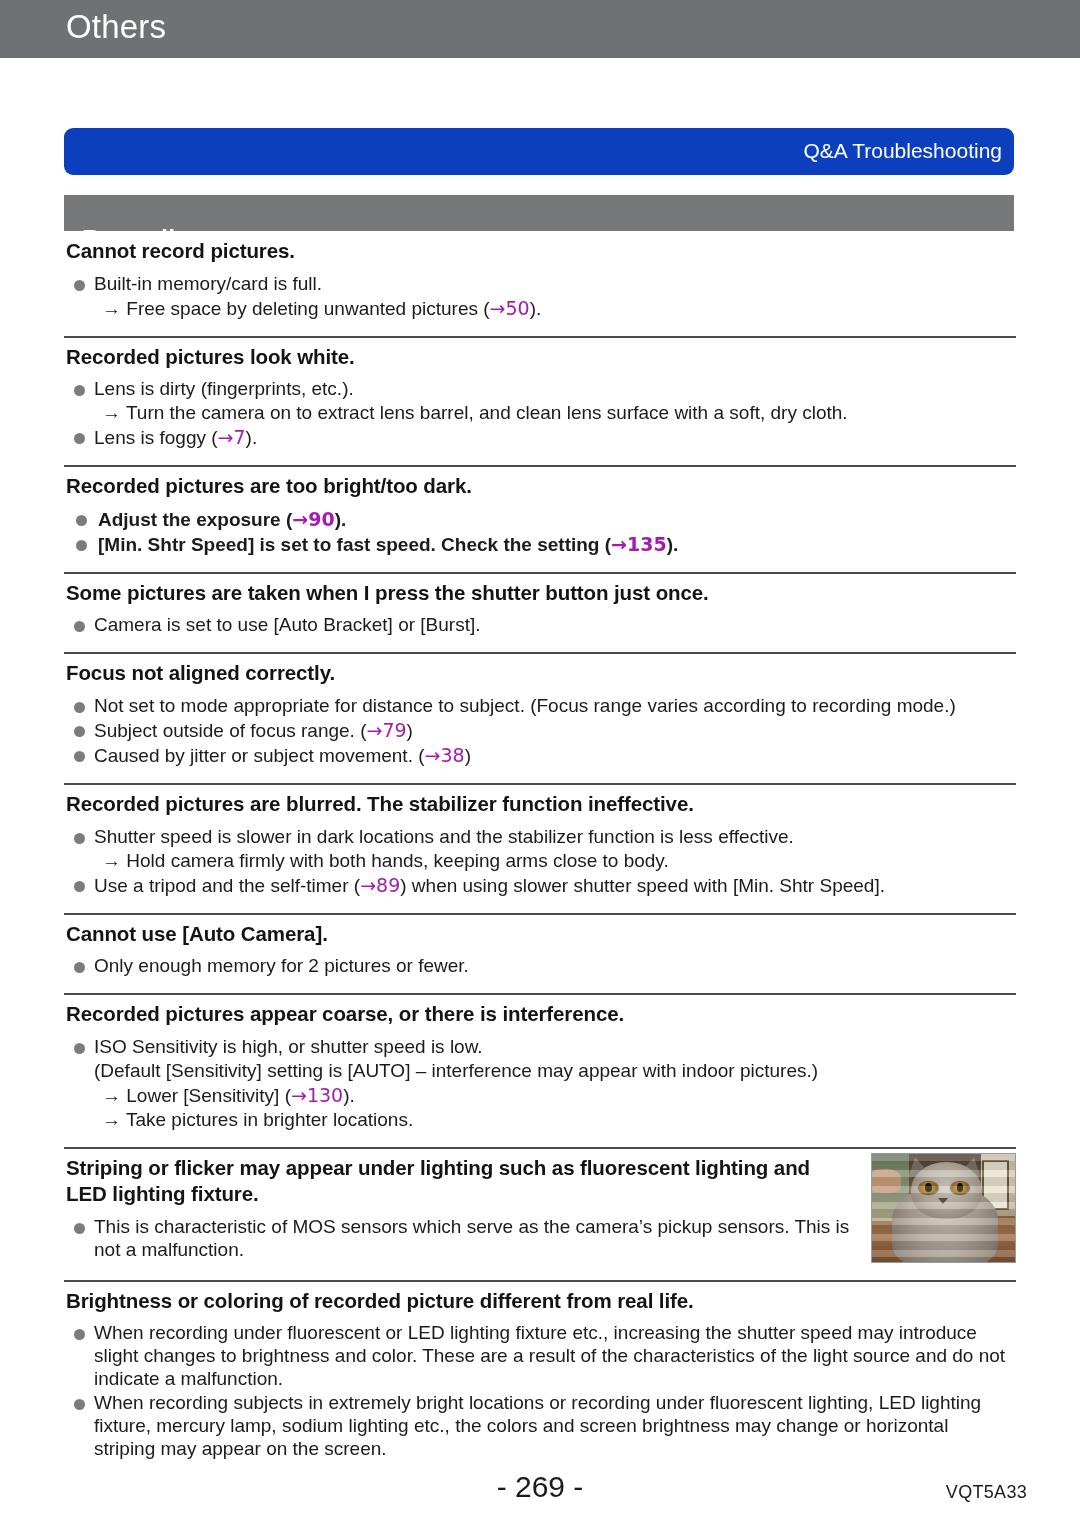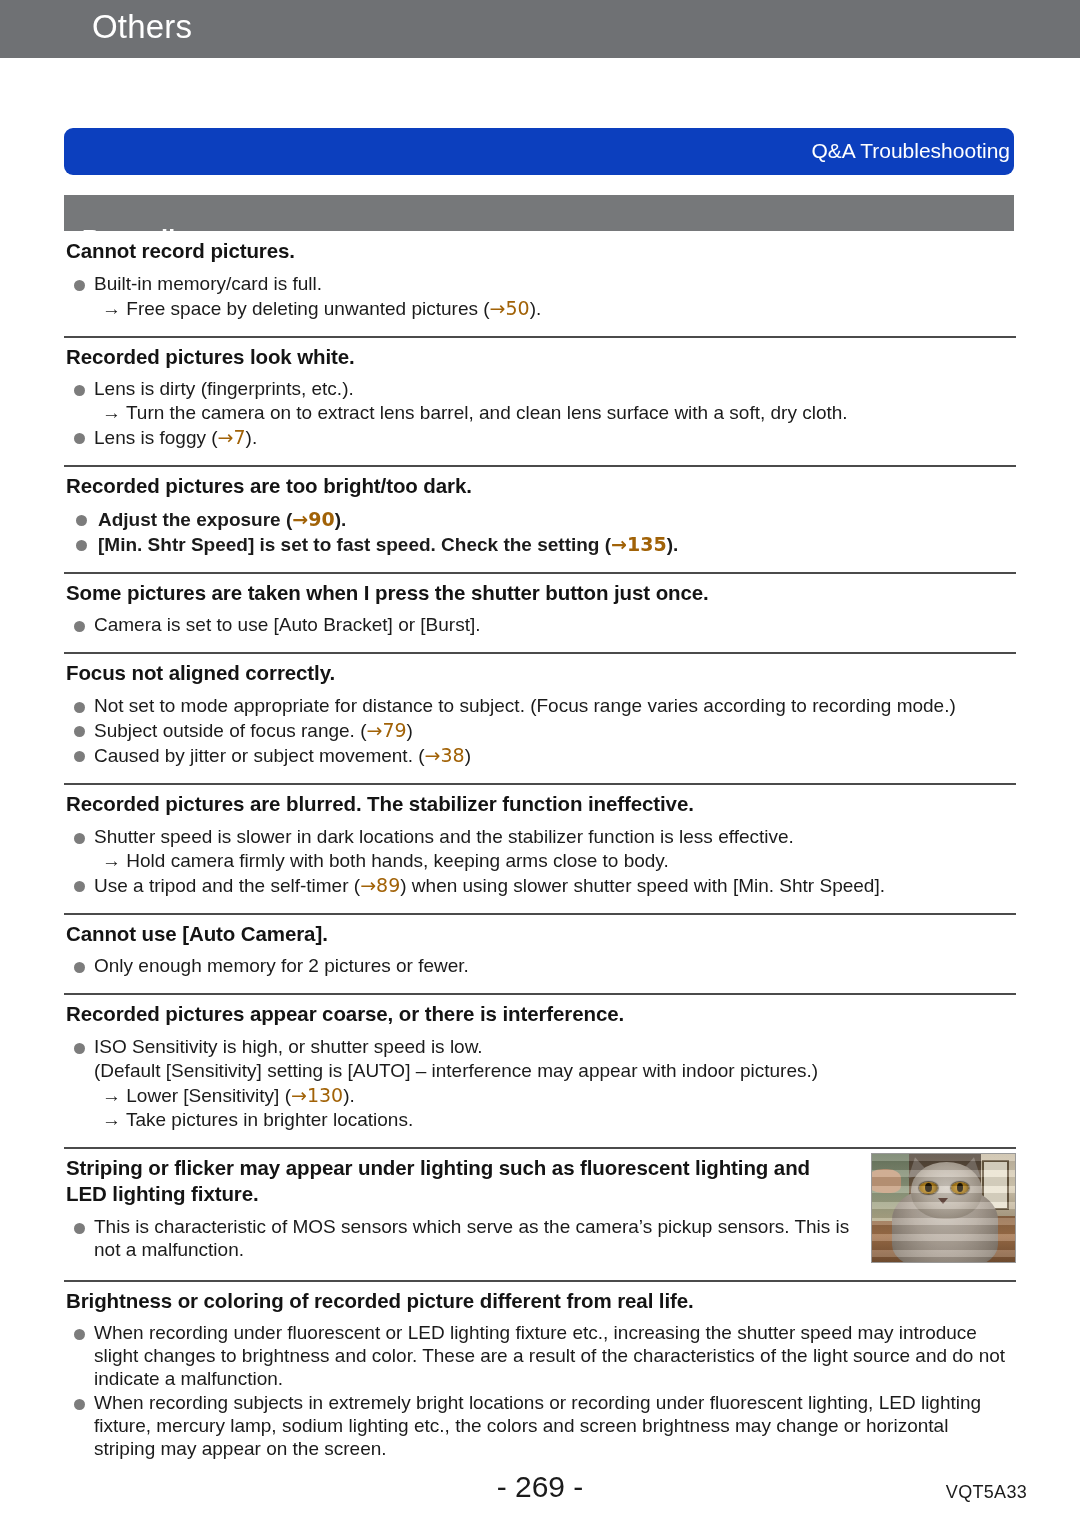--- a/index.html
+++ b/index.html
@@ -26,36 +26,35 @@
     background: #6f7174;
   }
   .chapter-bar .chapter-title {
     position: absolute;
     left: 66px;
     top: 8px;
     font-size: 33px;
     font-weight: 400;
     color: #ffffff;
     letter-spacing: .2px;
-    margin-left: 26px;
   }
 
   
   .qa-banner {
     position: absolute;
     left: 64px;
     top: 128px;
     width: 950px;
     height: 47px;
     background: #0c3fbe;
     border-radius: 9px;
   }
   .qa-banner .qa-label {
     position: absolute;
-    right: 4px;
+    right: 12px;
     top: 11px;
     font-size: 21px;
     font-weight: 400;
     color: #ffffff;
   }
 
   
   .section-bar {
     position: absolute;
     left: 64px;
@@ -142,21 +141,21 @@
   }
   ul.answers li.cont {
     position: relative;
     padding-left: 22px;
     font-size: 19px;
     line-height: 1.21;
     color: #1b1b1b;
     margin: 0 0 1px 0;
   }
   .ref {
-    color: #a16207;
+    color: #a21caf;
   }
   .arr {
     font-family: "DejaVu Sans", sans-serif;
   }
 
   
   .photo-block {
     position: relative;
     min-height: 118px;
   }

